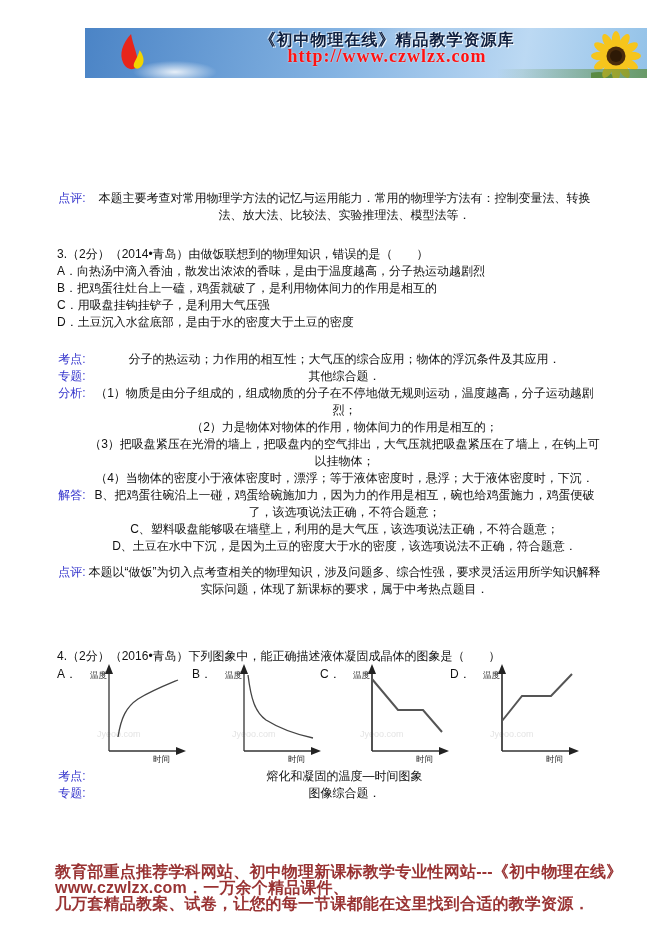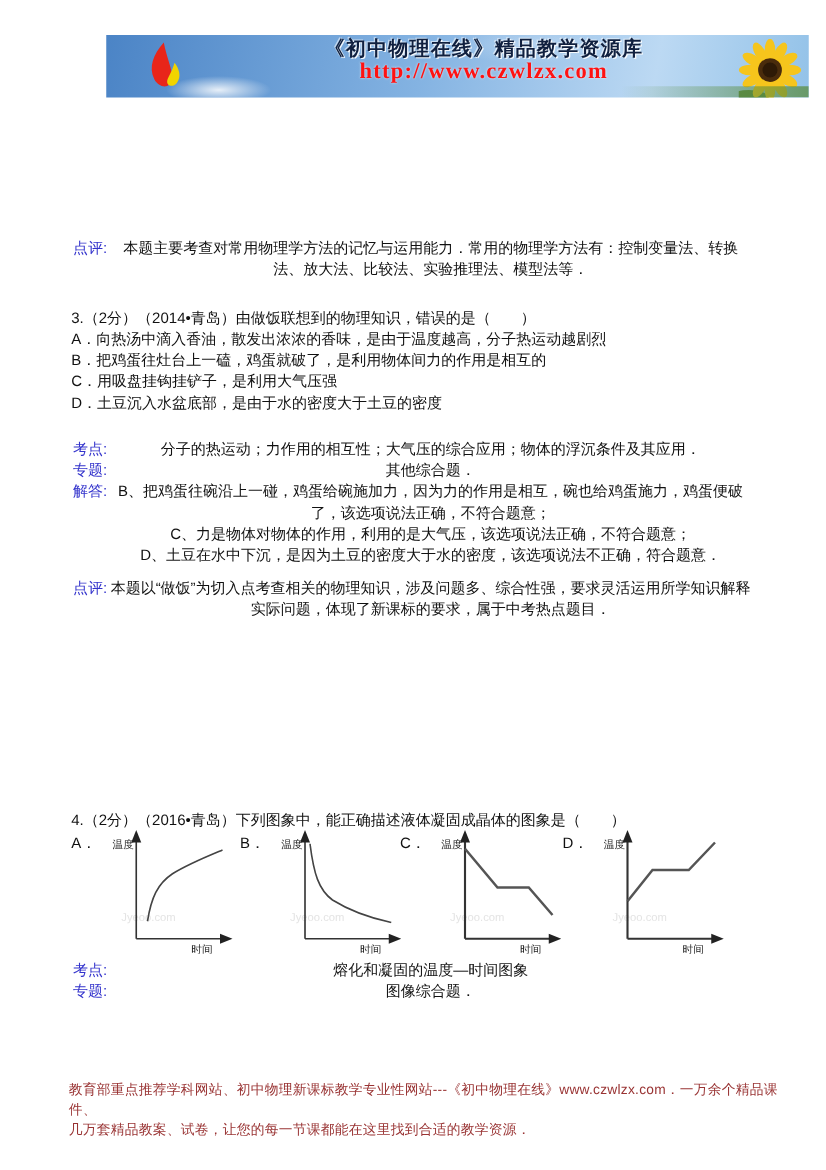--- a/index.html
+++ b/index.html
@@ -46,21 +46,21 @@
   .sunflower { position:absolute; right:6px; bottom:-3px; width:50px; height:50px; }
 
   
   .q2tail   { position:absolute; left:85px; top:90px;  width:516px; }
   .q2dp     { position:absolute; left:57px; top:190px; width:545px; }
   .q3block  { position:absolute; left:57px; top:246px; width:545px; }
   .q3meta   { position:absolute; left:57px; top:351px; width:545px; }
   .q4stem   { position:absolute; left:57px; top:648px; width:545px; }
   .q4meta   { position:absolute; left:57px; top:768px; width:545px; }
   .footer   { position:absolute; left:55px; top:864px; width:572px;
-              color:#993333; font-weight:normal; font-size:11px; line-height:16px; letter-spacing:.2px; }
+              color:#993333; font-weight:bold; font-size:16px; line-height:16px; letter-spacing:.2px; }
 
   .lrow { display:flex; align-items:flex-start;text-align:center; }
   .lrow.gap { margin-top:9px; }
   .lbl { flex:none; width:30px; color:#3333cc; }
   .lcontent { flex:1; min-width:0; }
 
   
   .gcell { position:absolute; top:663px; width:132px; height:104px; }
   .gcell .optletter { position:absolute; left:0; top:3px; }
   .gcell svg { position:absolute; left:32px; top:0; width:100px; height:100px; }
@@ -130,24 +130,33 @@
           <p>分子的热运动；力作用的相互性；大气压的综合应用；物体的浮沉条件及其应用．</p>
         </div>
     </div>
     <div class="lrow">
       <span class="lbl">专题:</span>
       <div class="lcontent">
           <p>其他综合题．</p>
         </div>
     </div>
     <div class="lrow">
+      <span class="lbl">分析:</span>
+      <div class="lcontent">
+        <p>（1）物质是由分子组成的，组成物质的分子在不停地做无规则运动，温度越高，分子运动越剧烈；</p>
+        <p>（2）力是物体对物体的作用，物体间力的作用是相互的；</p>
+        <p>（3）把吸盘紧压在光滑的墙上，把吸盘内的空气排出，大气压就把吸盘紧压在了墙上，在钩上可以挂物体；</p>
+        <p>（4）当物体的密度小于液体密度时，漂浮；等于液体密度时，悬浮；大于液体密度时，下沉．</p>
+      </div>
+    </div>
+    <div class="lrow">
       <span class="lbl">解答:</span>
       <div class="lcontent">
         <p>B、把鸡蛋往碗沿上一碰，鸡蛋给碗施加力，因为力的作用是相互，碗也给鸡蛋施力，鸡蛋便破了，该选项说法正确，不符合题意；</p>
-        <p>C、力是物体对物体的作用，利用的是大气压，该选项说法正确，不符合题意；</p>
+        <p>C、塑料吸盘能够吸在墙壁上，利用的是大气压，该选项说法正确，不符合题意；</p>
         <p>D、土豆在水中下沉，是因为土豆的密度大于水的密度，该选项说法不正确，符合题意．</p>
       </div>
     </div>
     <div class="lrow gap">
       <span class="lbl">点评:</span>
       <div class="lcontent">
           <p>本题以“做饭”为切入点考查相关的物理知识，涉及问题多、综合性强，要求灵活运用所学知识解释实际问题，体现了新课标的要求，属于中考热点题目．</p>
         </div>
     </div>
   </div>

